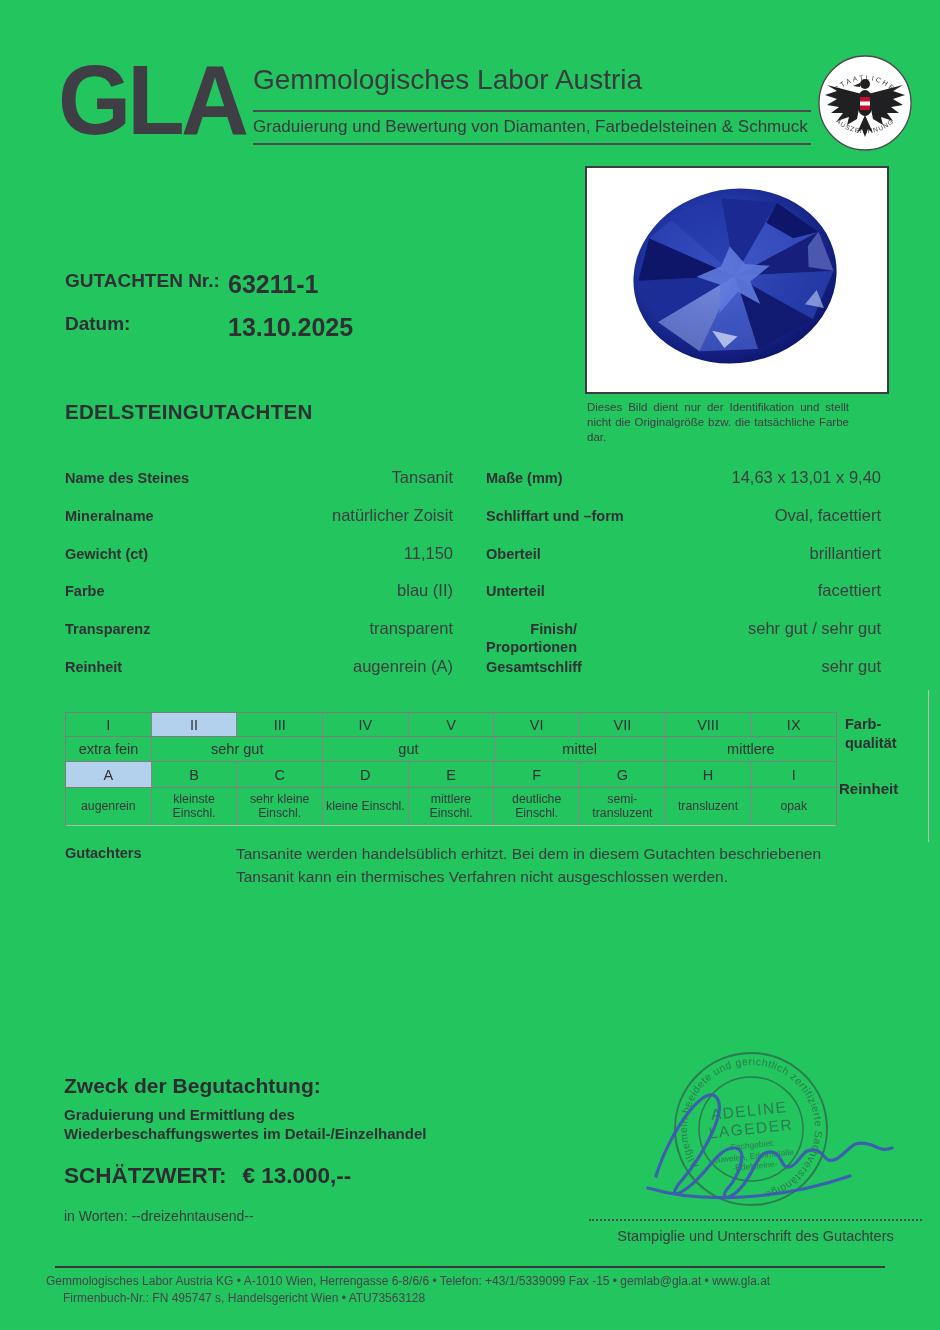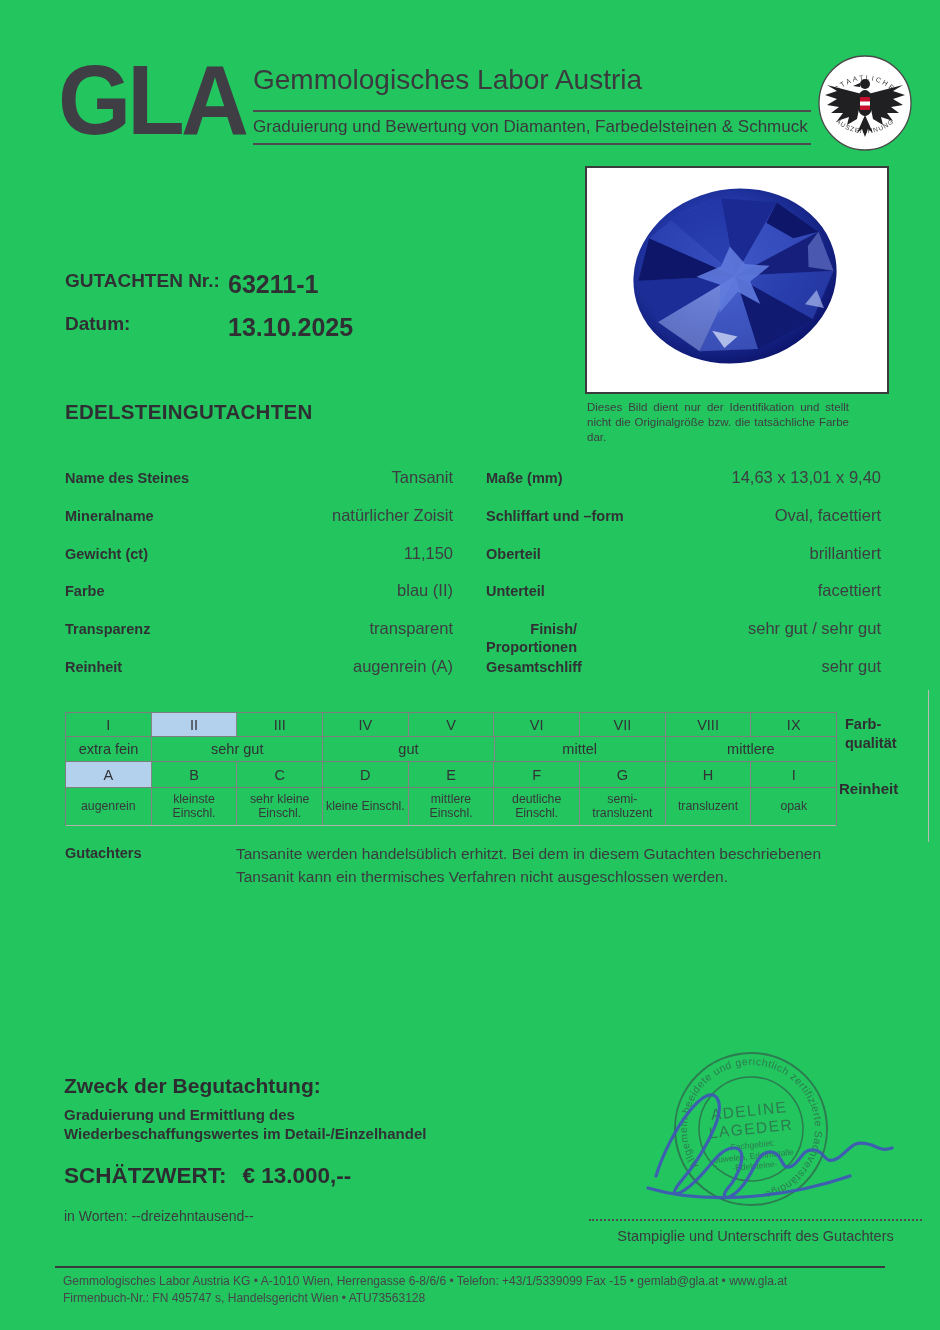--- a/index.html
+++ b/index.html
@@ -70,21 +70,21 @@
   .inWords { left:64px; top:1208px; font-size:14px; color:#3b3b40; }
 
   
   .stamp { left:666px; top:1044px; }
   .sig { left:612px; top:1056px; }
   .dottedLine { left:589px; top:1219px; width:333px; border-top:2px dotted #4d4d4d; }
   .stampCaption { left:589px; top:1228px; width:333px; text-align:center; font-size:14.5px; color:#3b3b40; }
 
   
   .footRule { left:55px; top:1266px; width:830px; height:2px; background:#3a3a3e; }
-  .foot1 { left:63px; top:1274px; font-size:12px; color:#45454a; }
+  .foot1 { left:46px; top:1274px; font-size:12px; color:#45454a; }
   .foot2 { left:63px; top:1291px; font-size:12px; color:#45454a; }
 </style>
 </head>
 <body>
 
 <div class="page">
 
   <div class="abs logo">GLA</div>
   <div class="abs title">Gemmologisches Labor Austria</div>
   <div class="abs hrule1"></div>

